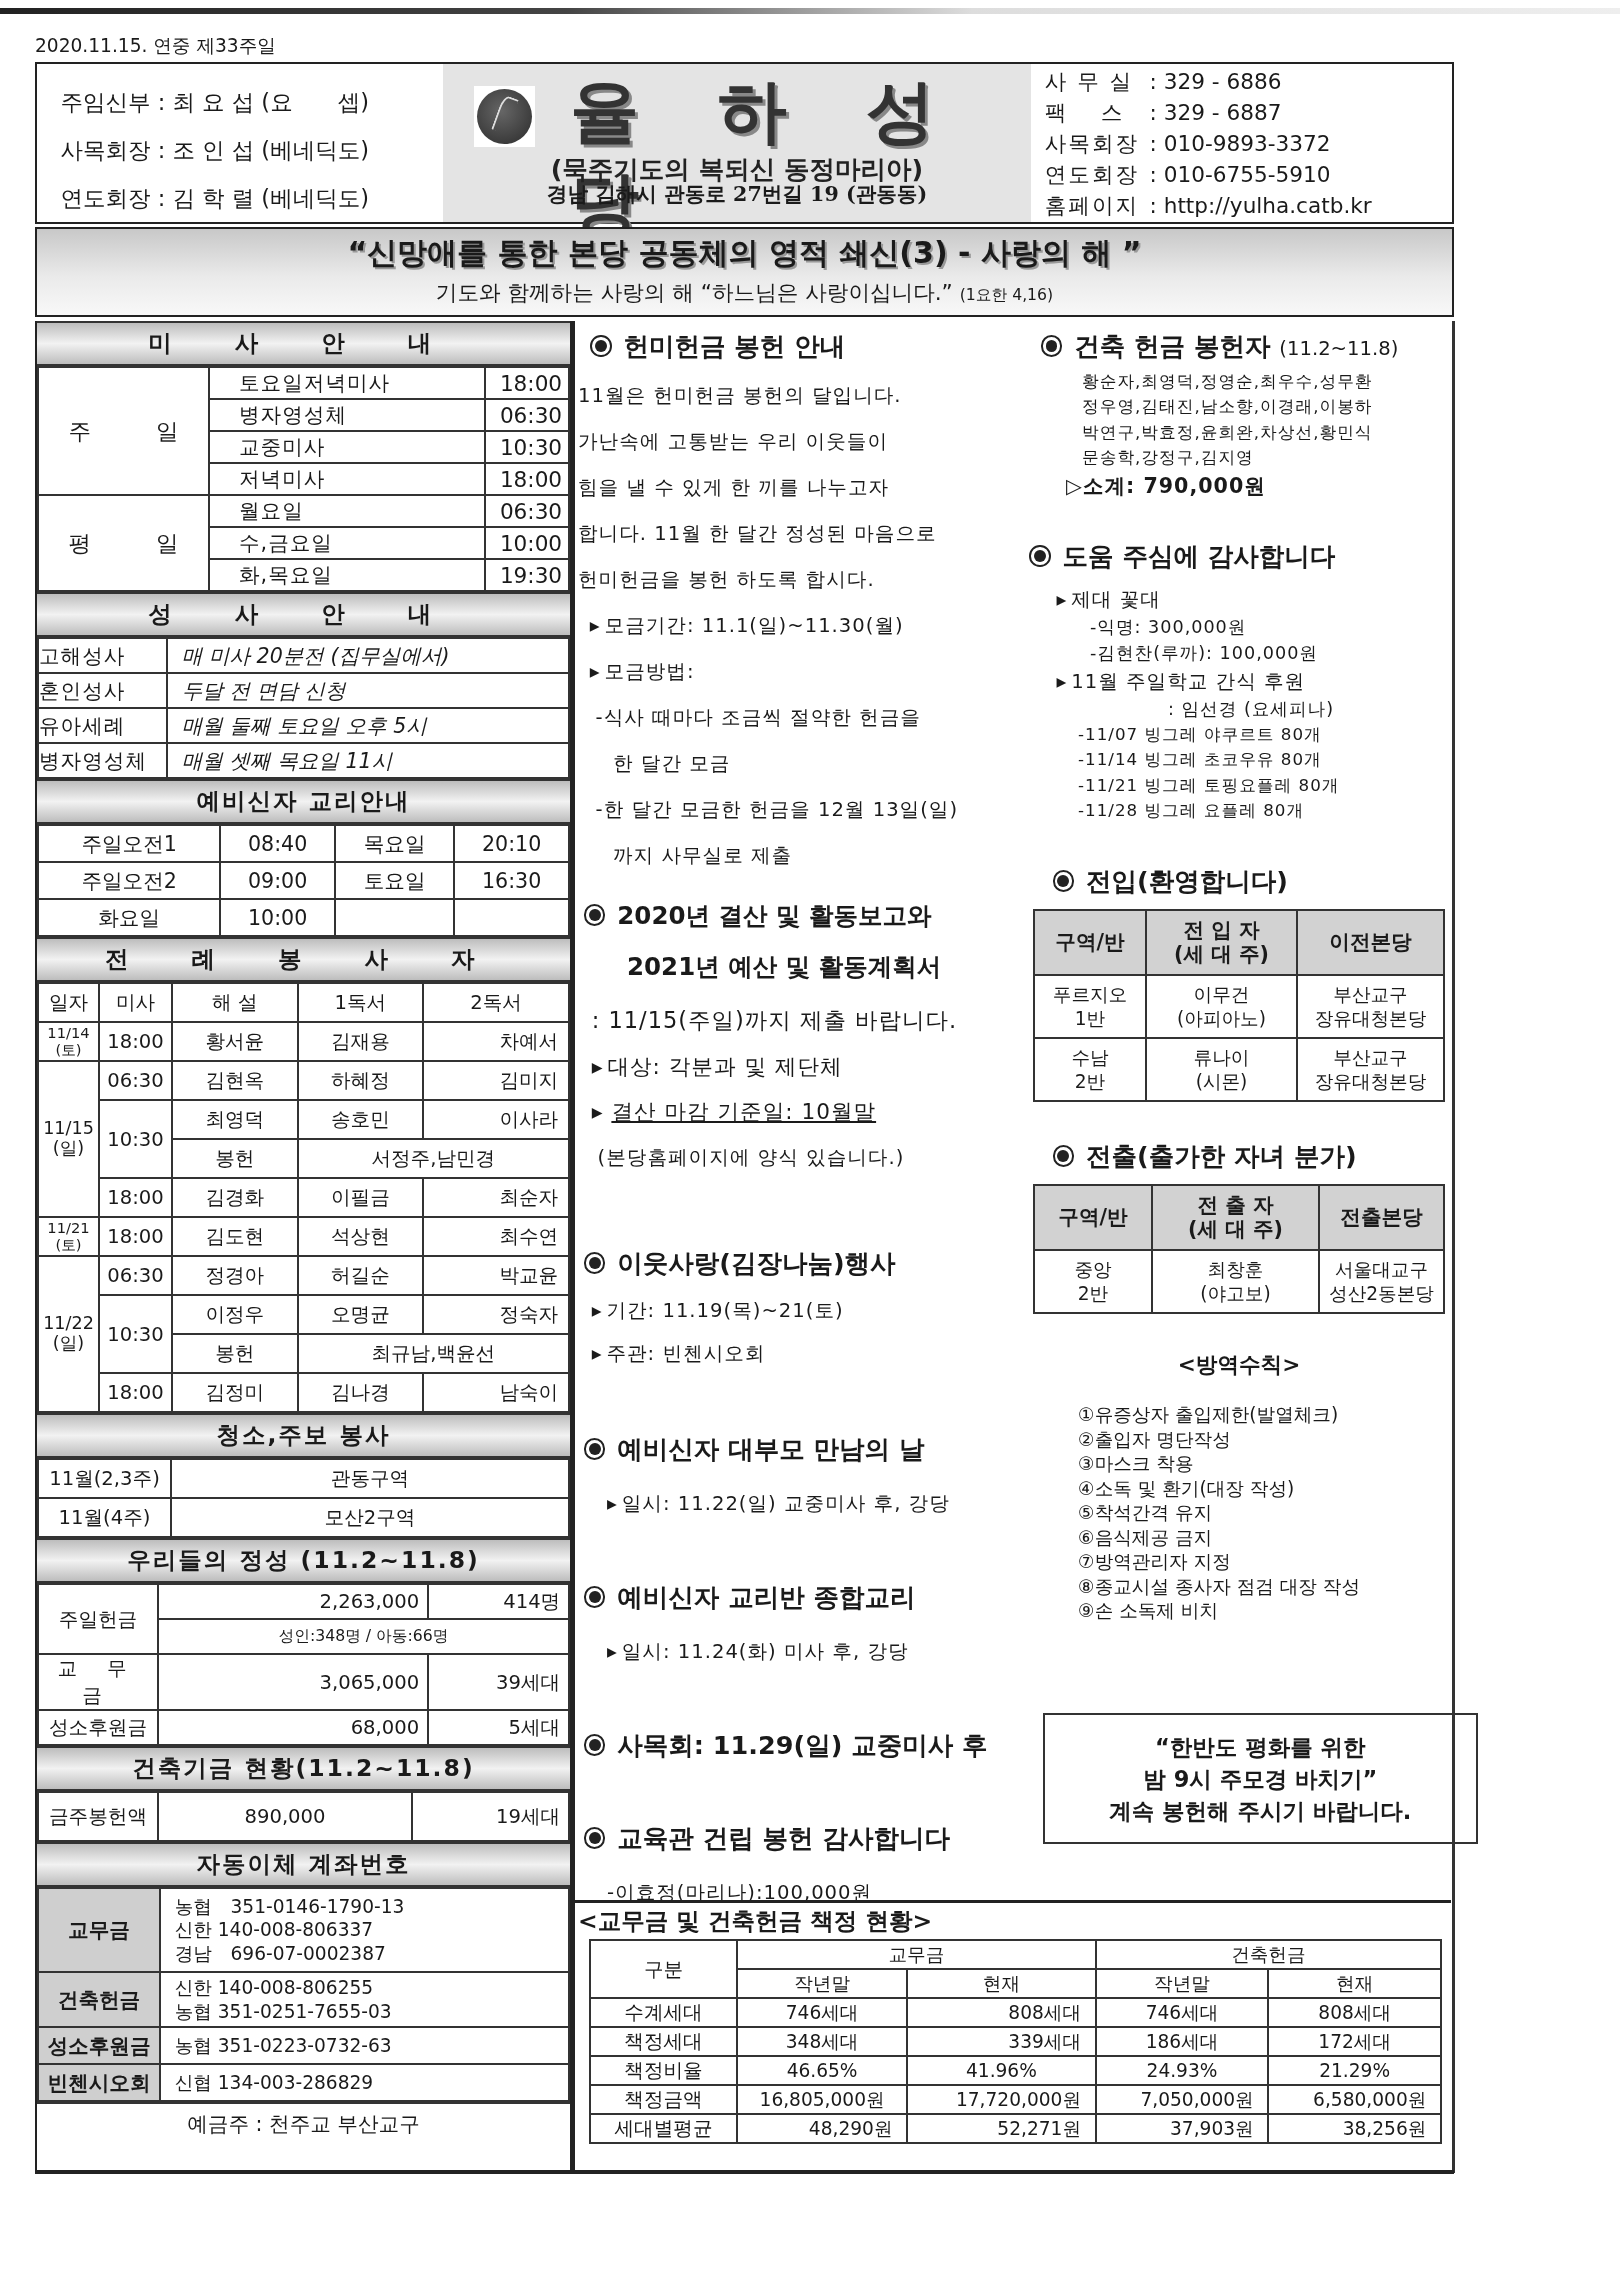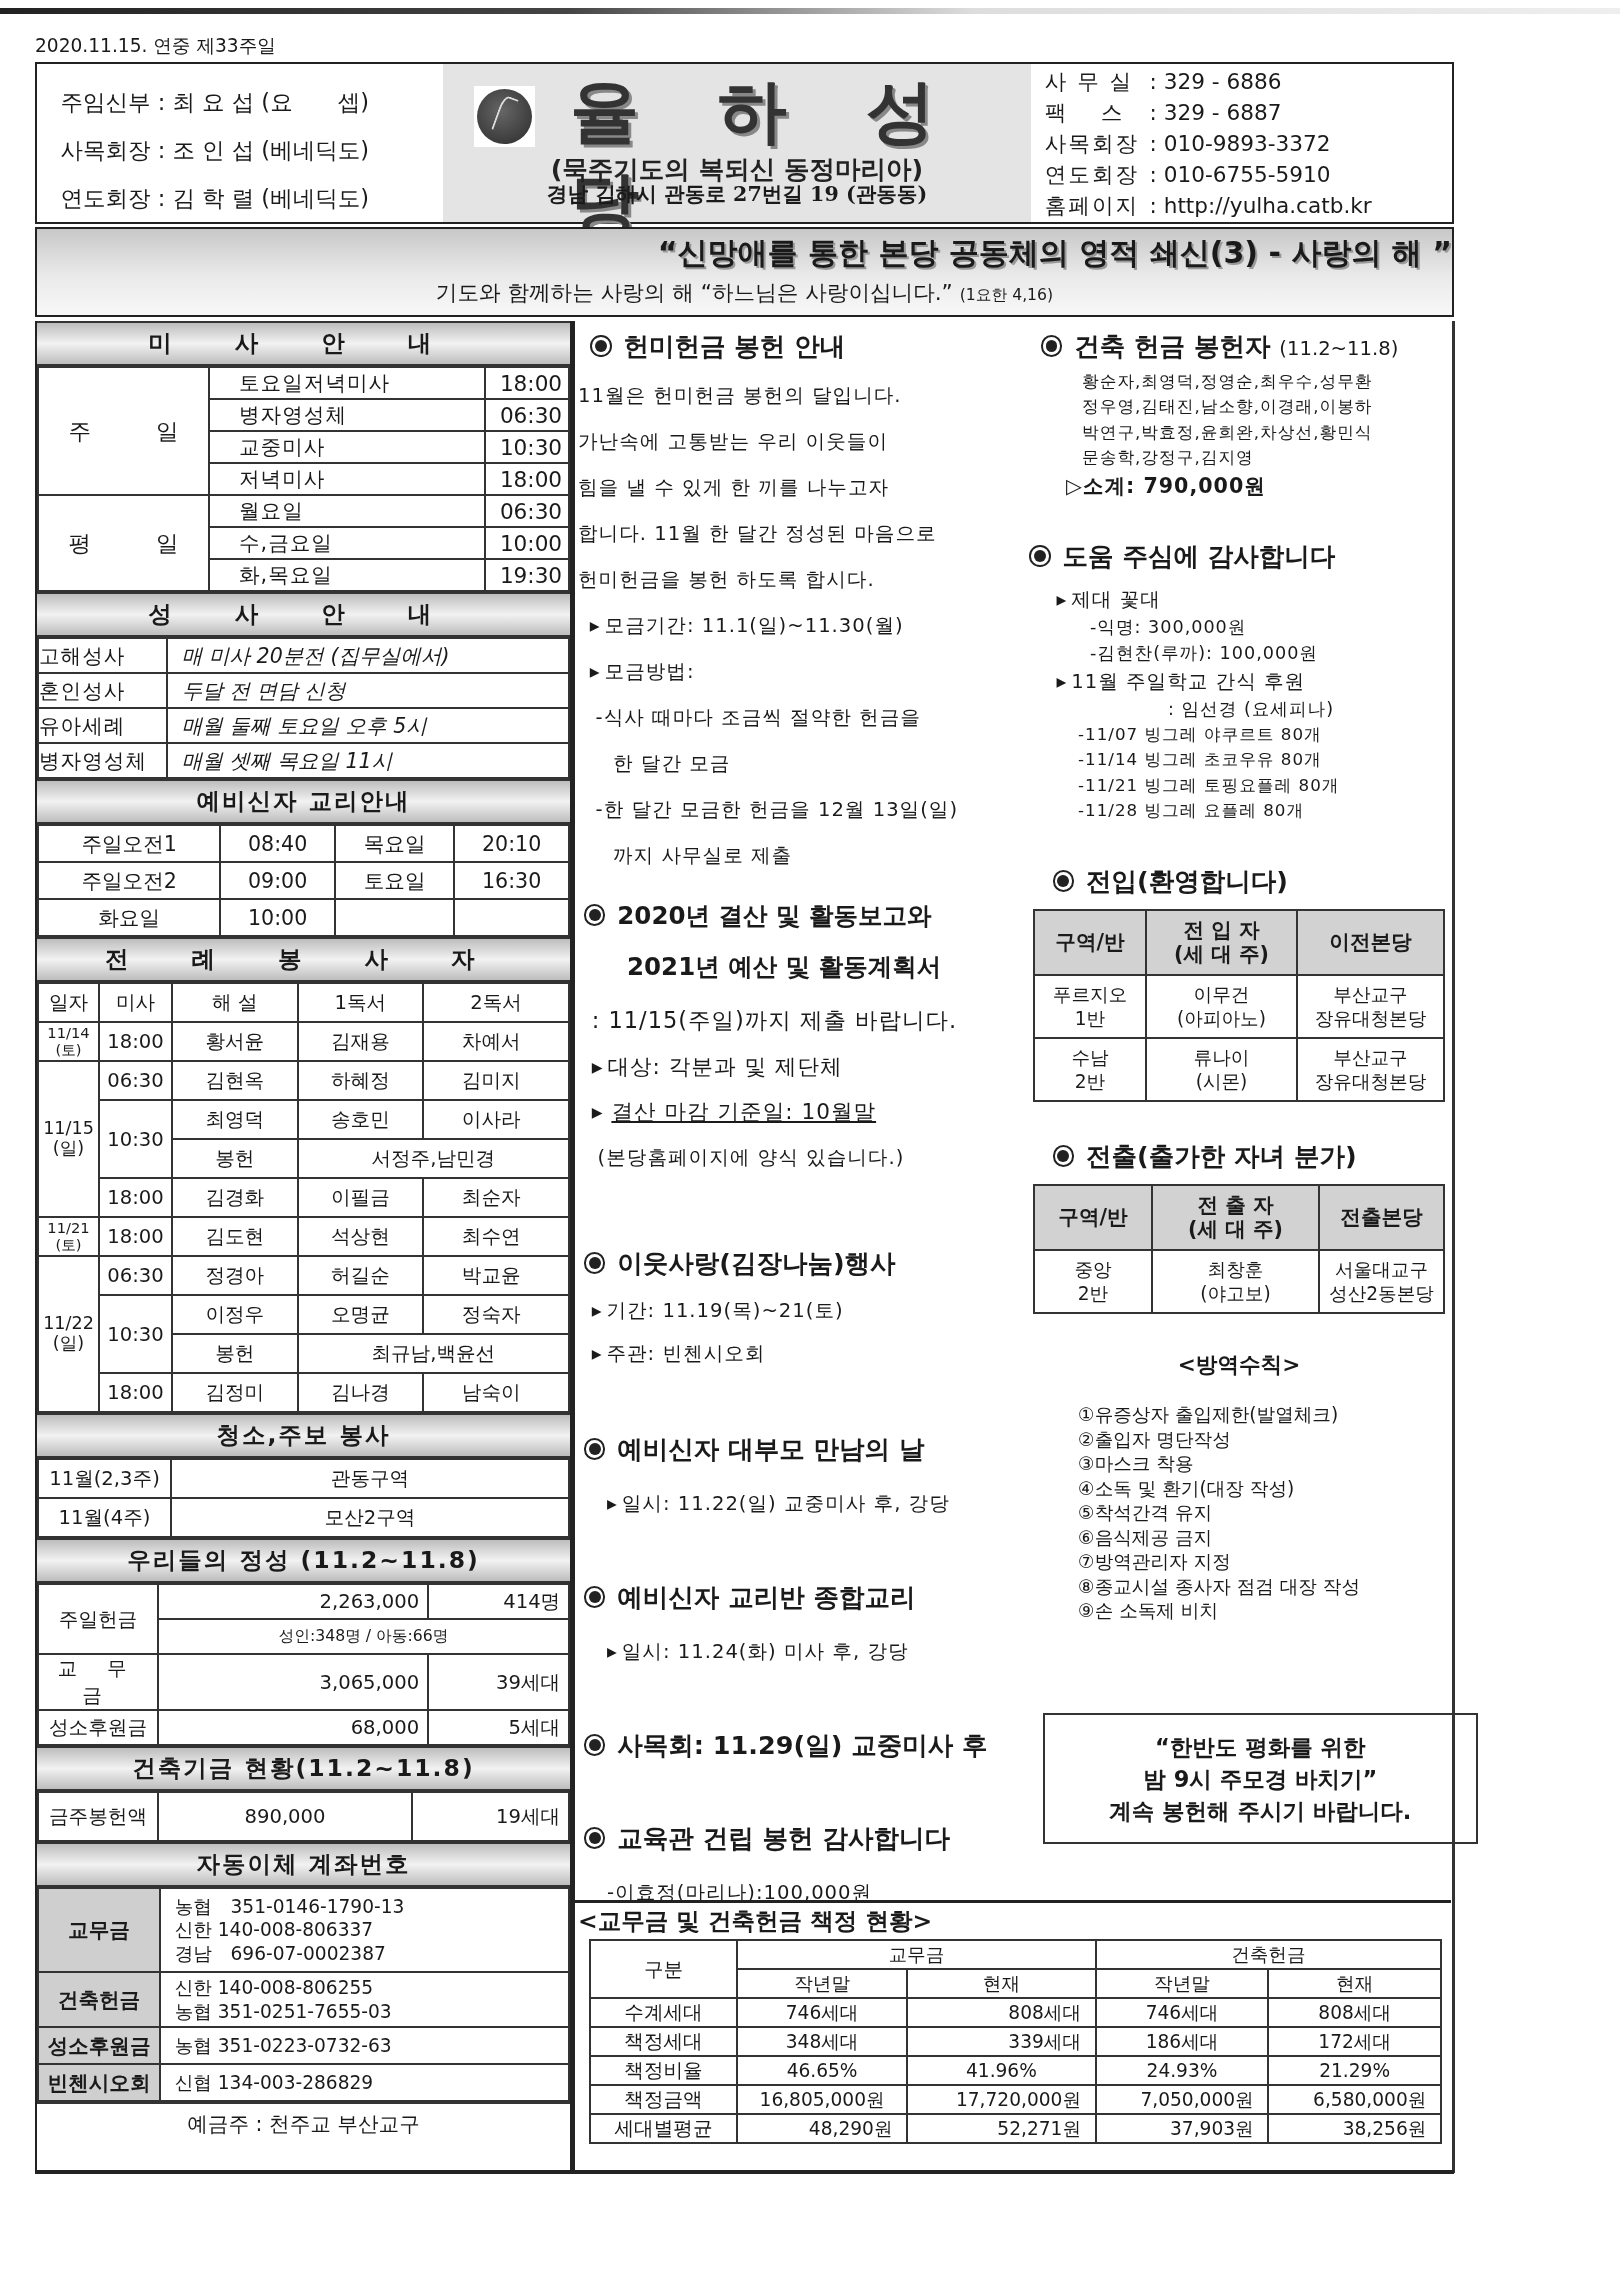--- a/index.html
+++ b/index.html
@@ -18,21 +18,21 @@
   .logo-disc::after { content: ""; position: absolute; left: 19.6px; top: 7.8px; width: 13.7px; height: 35px; border-left: 2px solid #ddd; border-top: 2px solid #ddd; border-radius: 40% 0 0 0; transform: rotate(20deg); }
   .church-name { position: absolute; left: 127px; top: 2px; font-size: 69px; font-weight: bold; letter-spacing: 27.4px; color: #333; text-shadow: 2.9px 2.9px 0 #888; }
   .church-sub { position: absolute; left: 0; right: 0; top: 88px; text-align: center; font-size: 25.5px; font-weight: bold; color: #222; }
   .church-addr { position: absolute; left: 0; right: 0; top: 116px; text-align: center; font-size: 20.6px; font-weight: bold; font-family: "DejaVu Serif", serif; }
   .hdr-right { flex: 1; padding: 2px 0 0 13.7px; }
   .hdr-right .row { font-size: 21.6px; height: 31px; line-height: 31px; white-space: nowrap; }
   .hdr-right .lbl { display: inline-block; width: 98px; letter-spacing: 2px; }
 
   
   .theme { left: 35px; top: 227px; width: 1419px; height: 90px; border: 2.9px solid #222; background: linear-gradient(180deg,#c8c8c8 0%,#eaeaea 55%,#f8f8f8 100%); }
-  .theme-title { position: absolute; left: 0; right: 0; top: 3.9px; text-align: right; font-size: 30px; font-weight: bold; text-shadow: 2px 2px 0 #999; }
+  .theme-title { position: absolute; left: 0; right: 0; top: 3.9px; text-align: center; font-size: 30px; font-weight: bold; text-shadow: 2px 2px 0 #999; }
   .theme-sub { position: absolute; left: 0; right: 0; top: 49px; text-align: center; font-size: 21.6px; }
   .theme-sub .small { font-size: 15.7px; }
 
   
   .col-left { left: 35px; top: 321px; width: 537px; height: 1852px; border: 2.9px solid #222; border-top: none; }
   .col-mid-frame { left: 572px; top: 321px; width: 2.9px; height: 1852px; background: #222; }
   .col-right-frame { left: 1452px; top: 321px; width: 2.9px; height: 1852px; background: #333; }
   .bottom-frame { left: 35px; top: 2170px; width: 1419px; height: 3.9px; background: #222; }
 
   .sect-hdr { height: 45px; border-top: 2px solid #333; border-bottom: 2px solid #333; background: linear-gradient(180deg,#bdbdbd 0%,#f2f2f2 50%,#bdbdbd 100%); text-align: center; font-size: 23.5px; font-weight: bold; line-height: 41px; letter-spacing: 2px; }
@@ -42,21 +42,21 @@
   .t-mass td { height: 32px; font-size: 20.6px; }
   .t-mass .grp { width: 171px; text-align: center; font-size: 22.5px; font-weight: normal; letter-spacing: 29px; padding-left: 29px; }
   .t-mass .nm { padding-left: 29px; letter-spacing: 1px; }
   .t-mass .tm { width: 84px; text-align: right; padding-right: 5.9px; font-size: 21.6px; }
   .t-sac td { height: 35px; font-size: 20.6px; }
   .t-sac .k { width: 129px; letter-spacing: 1px; }
   .t-sac .v { padding-left: 13.7px; font-style: italic; }
   .t-cat td { height: 37px; font-size: 20.6px; text-align: center; }
   .t-lit td { height: 39px; font-size: 19.6px; text-align: center; }
   .t-lit .d { font-size: 14.7px; line-height: 16.7px; }
-  .t-lit .r { text-align: center; padding-right: 9.8px; }
+  .t-lit .r { text-align: right; padding-right: 9.8px; }
   .t-clean td { height: 39px; font-size: 19.6px; text-align: center; }
   .t-off td { height: 35px; font-size: 19.6px; }
   .t-off .k { width: 120px; text-align: center; font-size: 19.6px; }
   .t-off .r { text-align: right; padding-right: 7.8px; }
   .t-off .c { text-align: center; font-size: 15.7px; }
   .t-build td { height: 49px; font-size: 19.6px; }
   .t-acct td { font-size: 18.6px; }
   .t-acct .k { width: 122px; text-align: center; background: #cfcfcf; font-size: 20.6px; font-weight: bold; }
   .t-acct .v { padding-left: 13.7px; line-height: 23.5px; }
   .acct-owner { height: 43px; text-align: center; font-size: 20.6px; line-height: 41px; border-top: 2px solid #333; }

